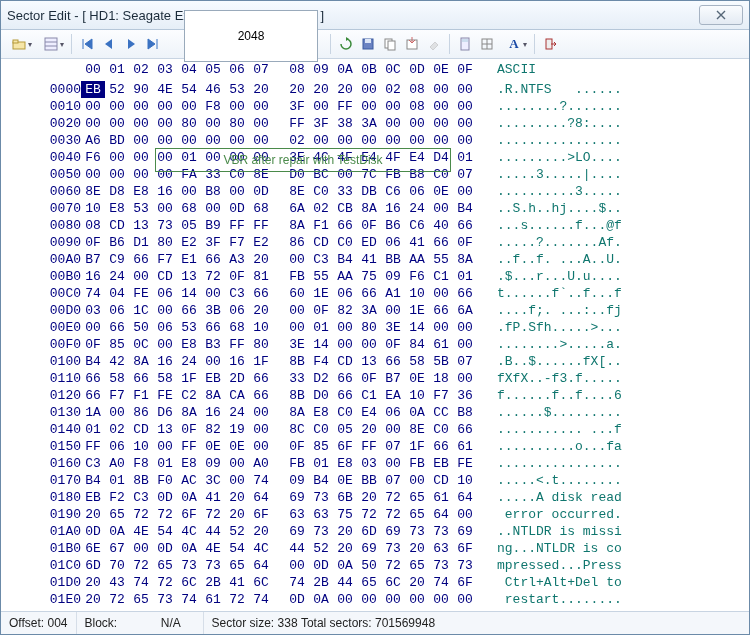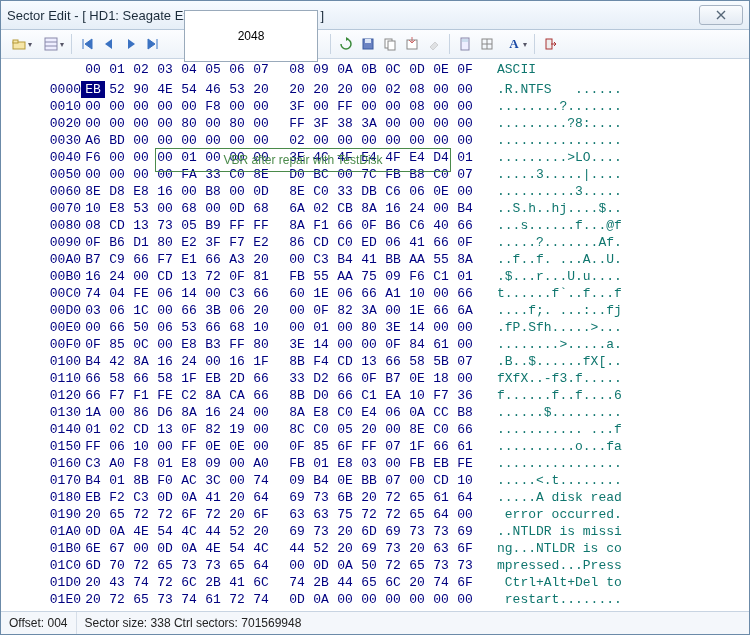--- a/index.html
+++ b/index.html
@@ -289,22 +289,26 @@
     <div class="hex-header" id="hex-header"><div class="col-off"></div><div class="col-hex">00</div><div class="col-hex">01</div><div class="col-hex">02</div><div class="col-hex">03</div><div class="col-hex">04</div><div class="col-hex">05</div><div class="col-hex">06</div><div class="col-hex">07</div><div class="col-gap"></div><div class="col-hex">08</div><div class="col-hex">09</div><div class="col-hex">0A</div><div class="col-hex">0B</div><div class="col-hex">0C</div><div class="col-hex">0D</div><div class="col-hex">0E</div><div class="col-hex">0F</div><div class="col-gap"></div><div class="col-ascii-sep"></div><div class="col-ascii">ASCII</div></div>
     <div class="hex-body" id="hex-body"><div class="hex-row"><div class="col-off">0000</div><div class="col-hex sel">EB</div><div class="col-hex">52</div><div class="col-hex">90</div><div class="col-hex">4E</div><div class="col-hex">54</div><div class="col-hex">46</div><div class="col-hex">53</div><div class="col-hex">20</div><div class="col-gap"></div><div class="col-hex">20</div><div class="col-hex">20</div><div class="col-hex">20</div><div class="col-hex">00</div><div class="col-hex">02</div><div class="col-hex">08</div><div class="col-hex">00</div><div class="col-hex">00</div><div class="col-gap"></div><div class="col-ascii-sep"></div><div class="col-ascii">.R.NTFS   ......</div></div><div class="hex-row"><div class="col-off">0010</div><div class="col-hex">00</div><div class="col-hex">00</div><div class="col-hex">00</div><div class="col-hex">00</div><div class="col-hex">00</div><div class="col-hex">F8</div><div class="col-hex">00</div><div class="col-hex">00</div><div class="col-gap"></div><div class="col-hex">3F</div><div class="col-hex">00</div><div class="col-hex">FF</div><div class="col-hex">00</div><div class="col-hex">00</div><div class="col-hex">08</div><div class="col-hex">00</div><div class="col-hex">00</div><div class="col-gap"></div><div class="col-ascii-sep"></div><div class="col-ascii">........?.......</div></div><div class="hex-row"><div class="col-off">0020</div><div class="col-hex">00</div><div class="col-hex">00</div><div class="col-hex">00</div><div class="col-hex">00</div><div class="col-hex">80</div><div class="col-hex">00</div><div class="col-hex">80</div><div class="col-hex">00</div><div class="col-gap"></div><div class="col-hex">FF</div><div class="col-hex">3F</div><div class="col-hex">38</div><div class="col-hex">3A</div><div class="col-hex">00</div><div class="col-hex">00</div><div class="col-hex">00</div><div class="col-hex">00</div><div class="col-gap"></div><div class="col-ascii-sep"></div><div class="col-ascii">.........?8:....</div></div><div class="hex-row"><div class="col-off">0030</div><div class="col-hex">A6</div><div class="col-hex">BD</div><div class="col-hex">00</div><div class="col-hex">00</div><div class="col-hex">00</div><div class="col-hex">00</div><div class="col-hex">00</div><div class="col-hex">00</div><div class="col-gap"></div><div class="col-hex">02</div><div class="col-hex">00</div><div class="col-hex">00</div><div class="col-hex">00</div><div class="col-hex">00</div><div class="col-hex">00</div><div class="col-hex">00</div><div class="col-hex">00</div><div class="col-gap"></div><div class="col-ascii-sep"></div><div class="col-ascii">................</div></div><div class="hex-row"><div class="col-off">0040</div><div class="col-hex">F6</div><div class="col-hex">00</div><div class="col-hex">00</div><div class="col-hex">00</div><div class="col-hex">01</div><div class="col-hex">00</div><div class="col-hex">00</div><div class="col-hex">00</div><div class="col-gap"></div><div class="col-hex">3E</div><div class="col-hex">4C</div><div class="col-hex">4F</div><div class="col-hex">E4</div><div class="col-hex">4F</div><div class="col-hex">E4</div><div class="col-hex">D4</div><div class="col-hex">01</div><div class="col-gap"></div><div class="col-ascii-sep"></div><div class="col-ascii">.........&gt;LO....</div></div><div class="hex-row"><div class="col-off">0050</div><div class="col-hex">00</div><div class="col-hex">00</div><div class="col-hex">00</div><div class="col-hex">00</div><div class="col-hex">FA</div><div class="col-hex">33</div><div class="col-hex">C0</div><div class="col-hex">8E</div><div class="col-gap"></div><div class="col-hex">D0</div><div class="col-hex">BC</div><div class="col-hex">00</div><div class="col-hex">7C</div><div class="col-hex">FB</div><div class="col-hex">B8</div><div class="col-hex">C0</div><div class="col-hex">07</div><div class="col-gap"></div><div class="col-ascii-sep"></div><div class="col-ascii">.....3.....|....</div></div><div class="hex-row"><div class="col-off">0060</div><div class="col-hex">8E</div><div class="col-hex">D8</div><div class="col-hex">E8</div><div class="col-hex">16</div><div class="col-hex">00</div><div class="col-hex">B8</div><div class="col-hex">00</div><div class="col-hex">0D</div><div class="col-gap"></div><div class="col-hex">8E</div><div class="col-hex">C0</div><div class="col-hex">33</div><div class="col-hex">DB</div><div class="col-hex">C6</div><div class="col-hex">06</div><div class="col-hex">0E</div><div class="col-hex">00</div><div class="col-gap"></div><div class="col-ascii-sep"></div><div class="col-ascii">..........3.....</div></div><div class="hex-row"><div class="col-off">0070</div><div class="col-hex">10</div><div class="col-hex">E8</div><div class="col-hex">53</div><div class="col-hex">00</div><div class="col-hex">68</div><div class="col-hex">00</div><div class="col-hex">0D</div><div class="col-hex">68</div><div class="col-gap"></div><div class="col-hex">6A</div><div class="col-hex">02</div><div class="col-hex">CB</div><div class="col-hex">8A</div><div class="col-hex">16</div><div class="col-hex">24</div><div class="col-hex">00</div><div class="col-hex">B4</div><div class="col-gap"></div><div class="col-ascii-sep"></div><div class="col-ascii">..S.h..hj....$..</div></div><div class="hex-row"><div class="col-off">0080</div><div class="col-hex">08</div><div class="col-hex">CD</div><div class="col-hex">13</div><div class="col-hex">73</div><div class="col-hex">05</div><div class="col-hex">B9</div><div class="col-hex">FF</div><div class="col-hex">FF</div><div class="col-gap"></div><div class="col-hex">8A</div><div class="col-hex">F1</div><div class="col-hex">66</div><div class="col-hex">0F</div><div class="col-hex">B6</div><div class="col-hex">C6</div><div class="col-hex">40</div><div class="col-hex">66</div><div class="col-gap"></div><div class="col-ascii-sep"></div><div class="col-ascii">...s......f...@f</div></div><div class="hex-row"><div class="col-off">0090</div><div class="col-hex">0F</div><div class="col-hex">B6</div><div class="col-hex">D1</div><div class="col-hex">80</div><div class="col-hex">E2</div><div class="col-hex">3F</div><div class="col-hex">F7</div><div class="col-hex">E2</div><div class="col-gap"></div><div class="col-hex">86</div><div class="col-hex">CD</div><div class="col-hex">C0</div><div class="col-hex">ED</div><div class="col-hex">06</div><div class="col-hex">41</div><div class="col-hex">66</div><div class="col-hex">0F</div><div class="col-gap"></div><div class="col-ascii-sep"></div><div class="col-ascii">.....?.......Af.</div></div><div class="hex-row"><div class="col-off">00A0</div><div class="col-hex">B7</div><div class="col-hex">C9</div><div class="col-hex">66</div><div class="col-hex">F7</div><div class="col-hex">E1</div><div class="col-hex">66</div><div class="col-hex">A3</div><div class="col-hex">20</div><div class="col-gap"></div><div class="col-hex">00</div><div class="col-hex">C3</div><div class="col-hex">B4</div><div class="col-hex">41</div><div class="col-hex">BB</div><div class="col-hex">AA</div><div class="col-hex">55</div><div class="col-hex">8A</div><div class="col-gap"></div><div class="col-ascii-sep"></div><div class="col-ascii">..f..f. ...A..U.</div></div><div class="hex-row"><div class="col-off">00B0</div><div class="col-hex">16</div><div class="col-hex">24</div><div class="col-hex">00</div><div class="col-hex">CD</div><div class="col-hex">13</div><div class="col-hex">72</div><div class="col-hex">0F</div><div class="col-hex">81</div><div class="col-gap"></div><div class="col-hex">FB</div><div class="col-hex">55</div><div class="col-hex">AA</div><div class="col-hex">75</div><div class="col-hex">09</div><div class="col-hex">F6</div><div class="col-hex">C1</div><div class="col-hex">01</div><div class="col-gap"></div><div class="col-ascii-sep"></div><div class="col-ascii">.$...r...U.u....</div></div><div class="hex-row"><div class="col-off">00C0</div><div class="col-hex">74</div><div class="col-hex">04</div><div class="col-hex">FE</div><div class="col-hex">06</div><div class="col-hex">14</div><div class="col-hex">00</div><div class="col-hex">C3</div><div class="col-hex">66</div><div class="col-gap"></div><div class="col-hex">60</div><div class="col-hex">1E</div><div class="col-hex">06</div><div class="col-hex">66</div><div class="col-hex">A1</div><div class="col-hex">10</div><div class="col-hex">00</div><div class="col-hex">66</div><div class="col-gap"></div><div class="col-ascii-sep"></div><div class="col-ascii">t......f`..f...f</div></div><div class="hex-row"><div class="col-off">00D0</div><div class="col-hex">03</div><div class="col-hex">06</div><div class="col-hex">1C</div><div class="col-hex">00</div><div class="col-hex">66</div><div class="col-hex">3B</div><div class="col-hex">06</div><div class="col-hex">20</div><div class="col-gap"></div><div class="col-hex">00</div><div class="col-hex">0F</div><div class="col-hex">82</div><div class="col-hex">3A</div><div class="col-hex">00</div><div class="col-hex">1E</div><div class="col-hex">66</div><div class="col-hex">6A</div><div class="col-gap"></div><div class="col-ascii-sep"></div><div class="col-ascii">....f;. ...:..fj</div></div><div class="hex-row"><div class="col-off">00E0</div><div class="col-hex">00</div><div class="col-hex">66</div><div class="col-hex">50</div><div class="col-hex">06</div><div class="col-hex">53</div><div class="col-hex">66</div><div class="col-hex">68</div><div class="col-hex">10</div><div class="col-gap"></div><div class="col-hex">00</div><div class="col-hex">01</div><div class="col-hex">00</div><div class="col-hex">80</div><div class="col-hex">3E</div><div class="col-hex">14</div><div class="col-hex">00</div><div class="col-hex">00</div><div class="col-gap"></div><div class="col-ascii-sep"></div><div class="col-ascii">.fP.Sfh.....&gt;...</div></div><div class="hex-row"><div class="col-off">00F0</div><div class="col-hex">0F</div><div class="col-hex">85</div><div class="col-hex">0C</div><div class="col-hex">00</div><div class="col-hex">E8</div><div class="col-hex">B3</div><div class="col-hex">FF</div><div class="col-hex">80</div><div class="col-gap"></div><div class="col-hex">3E</div><div class="col-hex">14</div><div class="col-hex">00</div><div class="col-hex">00</div><div class="col-hex">0F</div><div class="col-hex">84</div><div class="col-hex">61</div><div class="col-hex">00</div><div class="col-gap"></div><div class="col-ascii-sep"></div><div class="col-ascii">........&gt;.....a.</div></div><div class="hex-row"><div class="col-off">0100</div><div class="col-hex">B4</div><div class="col-hex">42</div><div class="col-hex">8A</div><div class="col-hex">16</div><div class="col-hex">24</div><div class="col-hex">00</div><div class="col-hex">16</div><div class="col-hex">1F</div><div class="col-gap"></div><div class="col-hex">8B</div><div class="col-hex">F4</div><div class="col-hex">CD</div><div class="col-hex">13</div><div class="col-hex">66</div><div class="col-hex">58</div><div class="col-hex">5B</div><div class="col-hex">07</div><div class="col-gap"></div><div class="col-ascii-sep"></div><div class="col-ascii">.B..$......fX[..</div></div><div class="hex-row"><div class="col-off">0110</div><div class="col-hex">66</div><div class="col-hex">58</div><div class="col-hex">66</div><div class="col-hex">58</div><div class="col-hex">1F</div><div class="col-hex">EB</div><div class="col-hex">2D</div><div class="col-hex">66</div><div class="col-gap"></div><div class="col-hex">33</div><div class="col-hex">D2</div><div class="col-hex">66</div><div class="col-hex">0F</div><div class="col-hex">B7</div><div class="col-hex">0E</div><div class="col-hex">18</div><div class="col-hex">00</div><div class="col-gap"></div><div class="col-ascii-sep"></div><div class="col-ascii">fXfX..-f3.f.....</div></div><div class="hex-row"><div class="col-off">0120</div><div class="col-hex">66</div><div class="col-hex">F7</div><div class="col-hex">F1</div><div class="col-hex">FE</div><div class="col-hex">C2</div><div class="col-hex">8A</div><div class="col-hex">CA</div><div class="col-hex">66</div><div class="col-gap"></div><div class="col-hex">8B</div><div class="col-hex">D0</div><div class="col-hex">66</div><div class="col-hex">C1</div><div class="col-hex">EA</div><div class="col-hex">10</div><div class="col-hex">F7</div><div class="col-hex">36</div><div class="col-gap"></div><div class="col-ascii-sep"></div><div class="col-ascii">f......f..f....6</div></div><div class="hex-row"><div class="col-off">0130</div><div class="col-hex">1A</div><div class="col-hex">00</div><div class="col-hex">86</div><div class="col-hex">D6</div><div class="col-hex">8A</div><div class="col-hex">16</div><div class="col-hex">24</div><div class="col-hex">00</div><div class="col-gap"></div><div class="col-hex">8A</div><div class="col-hex">E8</div><div class="col-hex">C0</div><div class="col-hex">E4</div><div class="col-hex">06</div><div class="col-hex">0A</div><div class="col-hex">CC</div><div class="col-hex">B8</div><div class="col-gap"></div><div class="col-ascii-sep"></div><div class="col-ascii">......$.........</div></div><div class="hex-row"><div class="col-off">0140</div><div class="col-hex">01</div><div class="col-hex">02</div><div class="col-hex">CD</div><div class="col-hex">13</div><div class="col-hex">0F</div><div class="col-hex">82</div><div class="col-hex">19</div><div class="col-hex">00</div><div class="col-gap"></div><div class="col-hex">8C</div><div class="col-hex">C0</div><div class="col-hex">05</div><div class="col-hex">20</div><div class="col-hex">00</div><div class="col-hex">8E</div><div class="col-hex">C0</div><div class="col-hex">66</div><div class="col-gap"></div><div class="col-ascii-sep"></div><div class="col-ascii">........... ...f</div></div><div class="hex-row"><div class="col-off">0150</div><div class="col-hex">FF</div><div class="col-hex">06</div><div class="col-hex">10</div><div class="col-hex">00</div><div class="col-hex">FF</div><div class="col-hex">0E</div><div class="col-hex">0E</div><div class="col-hex">00</div><div class="col-gap"></div><div class="col-hex">0F</div><div class="col-hex">85</div><div class="col-hex">6F</div><div class="col-hex">FF</div><div class="col-hex">07</div><div class="col-hex">1F</div><div class="col-hex">66</div><div class="col-hex">61</div><div class="col-gap"></div><div class="col-ascii-sep"></div><div class="col-ascii">..........o...fa</div></div><div class="hex-row"><div class="col-off">0160</div><div class="col-hex">C3</div><div class="col-hex">A0</div><div class="col-hex">F8</div><div class="col-hex">01</div><div class="col-hex">E8</div><div class="col-hex">09</div><div class="col-hex">00</div><div class="col-hex">A0</div><div class="col-gap"></div><div class="col-hex">FB</div><div class="col-hex">01</div><div class="col-hex">E8</div><div class="col-hex">03</div><div class="col-hex">00</div><div class="col-hex">FB</div><div class="col-hex">EB</div><div class="col-hex">FE</div><div class="col-gap"></div><div class="col-ascii-sep"></div><div class="col-ascii">................</div></div><div class="hex-row"><div class="col-off">0170</div><div class="col-hex">B4</div><div class="col-hex">01</div><div class="col-hex">8B</div><div class="col-hex">F0</div><div class="col-hex">AC</div><div class="col-hex">3C</div><div class="col-hex">00</div><div class="col-hex">74</div><div class="col-gap"></div><div class="col-hex">09</div><div class="col-hex">B4</div><div class="col-hex">0E</div><div class="col-hex">BB</div><div class="col-hex">07</div><div class="col-hex">00</div><div class="col-hex">CD</div><div class="col-hex">10</div><div class="col-gap"></div><div class="col-ascii-sep"></div><div class="col-ascii">.....&lt;.t........</div></div><div class="hex-row"><div class="col-off">0180</div><div class="col-hex">EB</div><div class="col-hex">F2</div><div class="col-hex">C3</div><div class="col-hex">0D</div><div class="col-hex">0A</div><div class="col-hex">41</div><div class="col-hex">20</div><div class="col-hex">64</div><div class="col-gap"></div><div class="col-hex">69</div><div class="col-hex">73</div><div class="col-hex">6B</div><div class="col-hex">20</div><div class="col-hex">72</div><div class="col-hex">65</div><div class="col-hex">61</div><div class="col-hex">64</div><div class="col-gap"></div><div class="col-ascii-sep"></div><div class="col-ascii">.....A disk read</div></div><div class="hex-row"><div class="col-off">0190</div><div class="col-hex">20</div><div class="col-hex">65</div><div class="col-hex">72</div><div class="col-hex">72</div><div class="col-hex">6F</div><div class="col-hex">72</div><div class="col-hex">20</div><div class="col-hex">6F</div><div class="col-gap"></div><div class="col-hex">63</div><div class="col-hex">63</div><div class="col-hex">75</div><div class="col-hex">72</div><div class="col-hex">72</div><div class="col-hex">65</div><div class="col-hex">64</div><div class="col-hex">00</div><div class="col-gap"></div><div class="col-ascii-sep"></div><div class="col-ascii"> error occurred.</div></div><div class="hex-row"><div class="col-off">01A0</div><div class="col-hex">0D</div><div class="col-hex">0A</div><div class="col-hex">4E</div><div class="col-hex">54</div><div class="col-hex">4C</div><div class="col-hex">44</div><div class="col-hex">52</div><div class="col-hex">20</div><div class="col-gap"></div><div class="col-hex">69</div><div class="col-hex">73</div><div class="col-hex">20</div><div class="col-hex">6D</div><div class="col-hex">69</div><div class="col-hex">73</div><div class="col-hex">73</div><div class="col-hex">69</div><div class="col-gap"></div><div class="col-ascii-sep"></div><div class="col-ascii">..NTLDR is missi</div></div><div class="hex-row"><div class="col-off">01B0</div><div class="col-hex">6E</div><div class="col-hex">67</div><div class="col-hex">00</div><div class="col-hex">0D</div><div class="col-hex">0A</div><div class="col-hex">4E</div><div class="col-hex">54</div><div class="col-hex">4C</div><div class="col-gap"></div><div class="col-hex">44</div><div class="col-hex">52</div><div class="col-hex">20</div><div class="col-hex">69</div><div class="col-hex">73</div><div class="col-hex">20</div><div class="col-hex">63</div><div class="col-hex">6F</div><div class="col-gap"></div><div class="col-ascii-sep"></div><div class="col-ascii">ng...NTLDR is co</div></div><div class="hex-row"><div class="col-off">01C0</div><div class="col-hex">6D</div><div class="col-hex">70</div><div class="col-hex">72</div><div class="col-hex">65</div><div class="col-hex">73</div><div class="col-hex">73</div><div class="col-hex">65</div><div class="col-hex">64</div><div class="col-gap"></div><div class="col-hex">00</div><div class="col-hex">0D</div><div class="col-hex">0A</div><div class="col-hex">50</div><div class="col-hex">72</div><div class="col-hex">65</div><div class="col-hex">73</div><div class="col-hex">73</div><div class="col-gap"></div><div class="col-ascii-sep"></div><div class="col-ascii">mpressed...Press</div></div><div class="hex-row"><div class="col-off">01D0</div><div class="col-hex">20</div><div class="col-hex">43</div><div class="col-hex">74</div><div class="col-hex">72</div><div class="col-hex">6C</div><div class="col-hex">2B</div><div class="col-hex">41</div><div class="col-hex">6C</div><div class="col-gap"></div><div class="col-hex">74</div><div class="col-hex">2B</div><div class="col-hex">44</div><div class="col-hex">65</div><div class="col-hex">6C</div><div class="col-hex">20</div><div class="col-hex">74</div><div class="col-hex">6F</div><div class="col-gap"></div><div class="col-ascii-sep"></div><div class="col-ascii"> Ctrl+Alt+Del to</div></div><div class="hex-row"><div class="col-off">01E0</div><div class="col-hex">20</div><div class="col-hex">72</div><div class="col-hex">65</div><div class="col-hex">73</div><div class="col-hex">74</div><div class="col-hex">61</div><div class="col-hex">72</div><div class="col-hex">74</div><div class="col-gap"></div><div class="col-hex">0D</div><div class="col-hex">0A</div><div class="col-hex">00</div><div class="col-hex">00</div><div class="col-hex">00</div><div class="col-hex">00</div><div class="col-hex">00</div><div class="col-hex">00</div><div class="col-gap"></div><div class="col-ascii-sep"></div><div class="col-ascii"> restart........</div></div><div class="hex-row"><div class="col-off">01F0</div><div class="col-hex">00</div><div class="col-hex">00</div><div class="col-hex">00</div><div class="col-hex">00</div><div class="col-hex">00</div><div class="col-hex">00</div><div class="col-hex">00</div><div class="col-hex">00</div><div class="col-gap"></div><div class="col-hex">83</div><div class="col-hex">A0</div><div class="col-hex">B3</div><div class="col-hex">C9</div><div class="col-hex">00</div><div class="col-hex">00</div><div class="col-hex">55</div><div class="col-hex">AA</div><div class="col-gap"></div><div class="col-ascii-sep"></div><div class="col-ascii">..............U.</div></div></div>
     <div class="overlay-annot" style="left:154px; top:89px; width:286px; height:22px; line-height:22px; text-align:center;">VBR after repair with TestDisk</div>
   </div>
 
   <div class="statusbar">
     <div class="cell">
       <span>Offset:</span>&nbsp;
       <span>004</span>
     </div>
+    <div class="cell" style="min-width:110px">
+      <span>Block:</span>
+      <span style="flex:1;text-align:center;padding-left:30px">N/A</span>
+    </div>
     <div class="cell" style="border-right:none">
       <span>Sector size:</span>&nbsp;
       <span>338</span>
       &nbsp;
-      <span>Ctrl sectors:</span>&nbsp;
+      <span>Total sectors:</span>&nbsp;
       <span>701569948</span>
     </div>
   </div>
 
 </div>
 
 </body></html>

